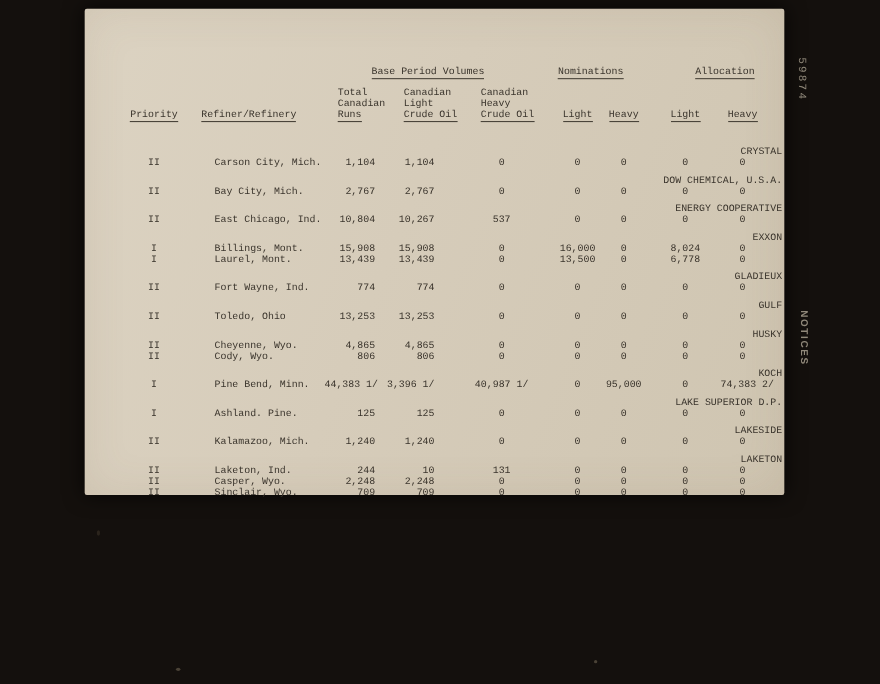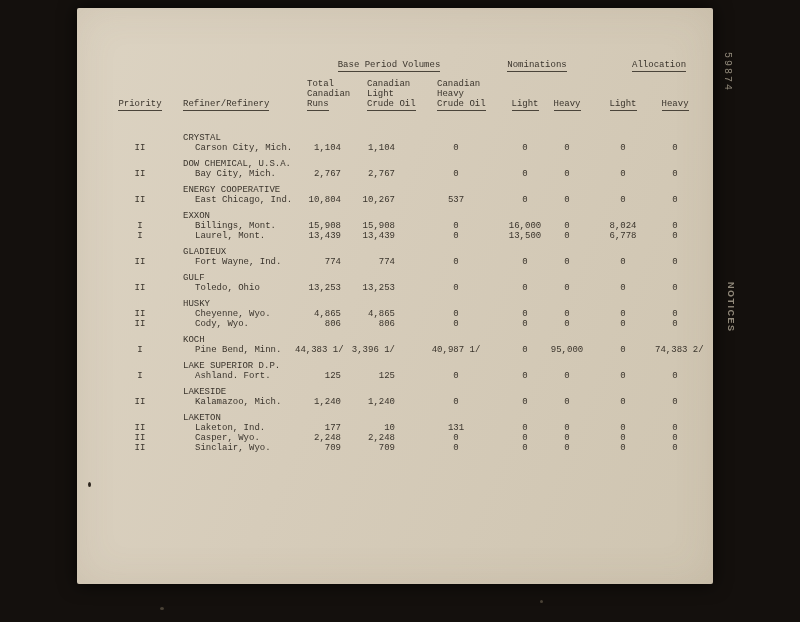--- a/index.html
+++ b/index.html
@@ -2,42 +2,42 @@
 <html><head>
 <meta charset="utf-8">
 <style>
   html,body{margin:0;padding:0;}
   body{
     width:800px;height:622px;position:relative;overflow:hidden;
     background:#14100d;
     font-family:"Liberation Mono","DejaVu Sans Mono",monospace;
   }
   .paper{
-    position:absolute;left:77px;top:8px;width:636px;height:576px;
+    position:absolute;left:77px;top:8px;width:636px;height:442px;
     background:linear-gradient(112deg,#dcd3c2 0%,#d6ccba 45%,#cfc5b1 100%);
     box-shadow:0 0 18px rgba(0,0,0,.75), inset 0 0 40px rgba(120,100,70,.12);
     border-radius:2px;
     color:#3a342c;
   }
   .doc-table{
     position:absolute;left:36px;top:52px;width:598px;
     border-collapse:collapse;table-layout:fixed;
     font-size:9px;color:#3a342c;
   }
   th,td{padding:0;font-weight:normal;white-space:nowrap;overflow:visible;}
   .uline{border-bottom:1px solid #4a443a;padding-bottom:1px;}
   .group-th{padding-bottom:9px;font-size:9px;vertical-align:bottom;}
   .g-base{text-align:center;}
   .g-nom{text-align:center;}
   .g-alloc{text-align:center;padding-left:16px;}
   .col-th{vertical-align:bottom;line-height:10px;padding-bottom:18px;}
   .h-priority{text-align:center;}
   .b-priority{text-align:center;}
   .h-refiner{text-align:left;padding-left:16px;}
-  .company{padding-left:16px;}
+  .company{padding-left:16px;text-align:right;}
   .b-location{padding-left:28px;text-align:left;}
   .h-total{text-align:left;padding-left:12px;}
   .b-total{text-align:right;padding-right:6px;}
   .h-light_crude{text-align:left;padding-left:20px;}
   .b-light_crude{text-align:right;padding-right:14px;}
   .h-heavy_crude{text-align:left;padding-left:28px;}
   .b-heavy_crude{text-align:center;padding-left:20px;}
   .h-nom_light,.b-nom_light{text-align:center;padding-left:24px;}
   .h-nom_heavy,.b-nom_heavy{text-align:center;}
   .h-alloc_light,.b-alloc_light{text-align:center;}
@@ -271,21 +271,21 @@
           <td class="b-nom_heavy">95,000</td>
           <td class="b-alloc_light">0</td>
           <td class="b-alloc_heavy">74,383 2/</td>
         </tr>
         <tr class="company-row">
           <td class="b-priority"></td>
           <td class="company" colspan="8">LAKE SUPERIOR D.P.</td>
         </tr>
         <tr class="line-row">
           <td class="b-priority">I</td>
-          <td class="b-location">Ashland. Fort.</td>
+          <td class="b-location">Ashland. Pine.</td>
           <td class="b-total">125</td>
           <td class="b-light_crude">125</td>
           <td class="b-heavy_crude">0</td>
           <td class="b-nom_light">0</td>
           <td class="b-nom_heavy">0</td>
           <td class="b-alloc_light">0</td>
           <td class="b-alloc_heavy">0</td>
         </tr>
         <tr class="company-row">
           <td class="b-priority"></td>
@@ -302,21 +302,21 @@
           <td class="b-alloc_light">0</td>
           <td class="b-alloc_heavy">0</td>
         </tr>
         <tr class="company-row">
           <td class="b-priority"></td>
           <td class="company" colspan="8">LAKETON</td>
         </tr>
         <tr class="line-row">
           <td class="b-priority">II</td>
           <td class="b-location">Laketon, Ind.</td>
-          <td class="b-total">177</td>
+          <td class="b-total">244</td>
           <td class="b-light_crude">10</td>
           <td class="b-heavy_crude">131</td>
           <td class="b-nom_light">0</td>
           <td class="b-nom_heavy">0</td>
           <td class="b-alloc_light">0</td>
           <td class="b-alloc_heavy">0</td>
         </tr>
         <tr class="line-row">
           <td class="b-priority">II</td>
           <td class="b-location">Casper, Wyo.</td>

